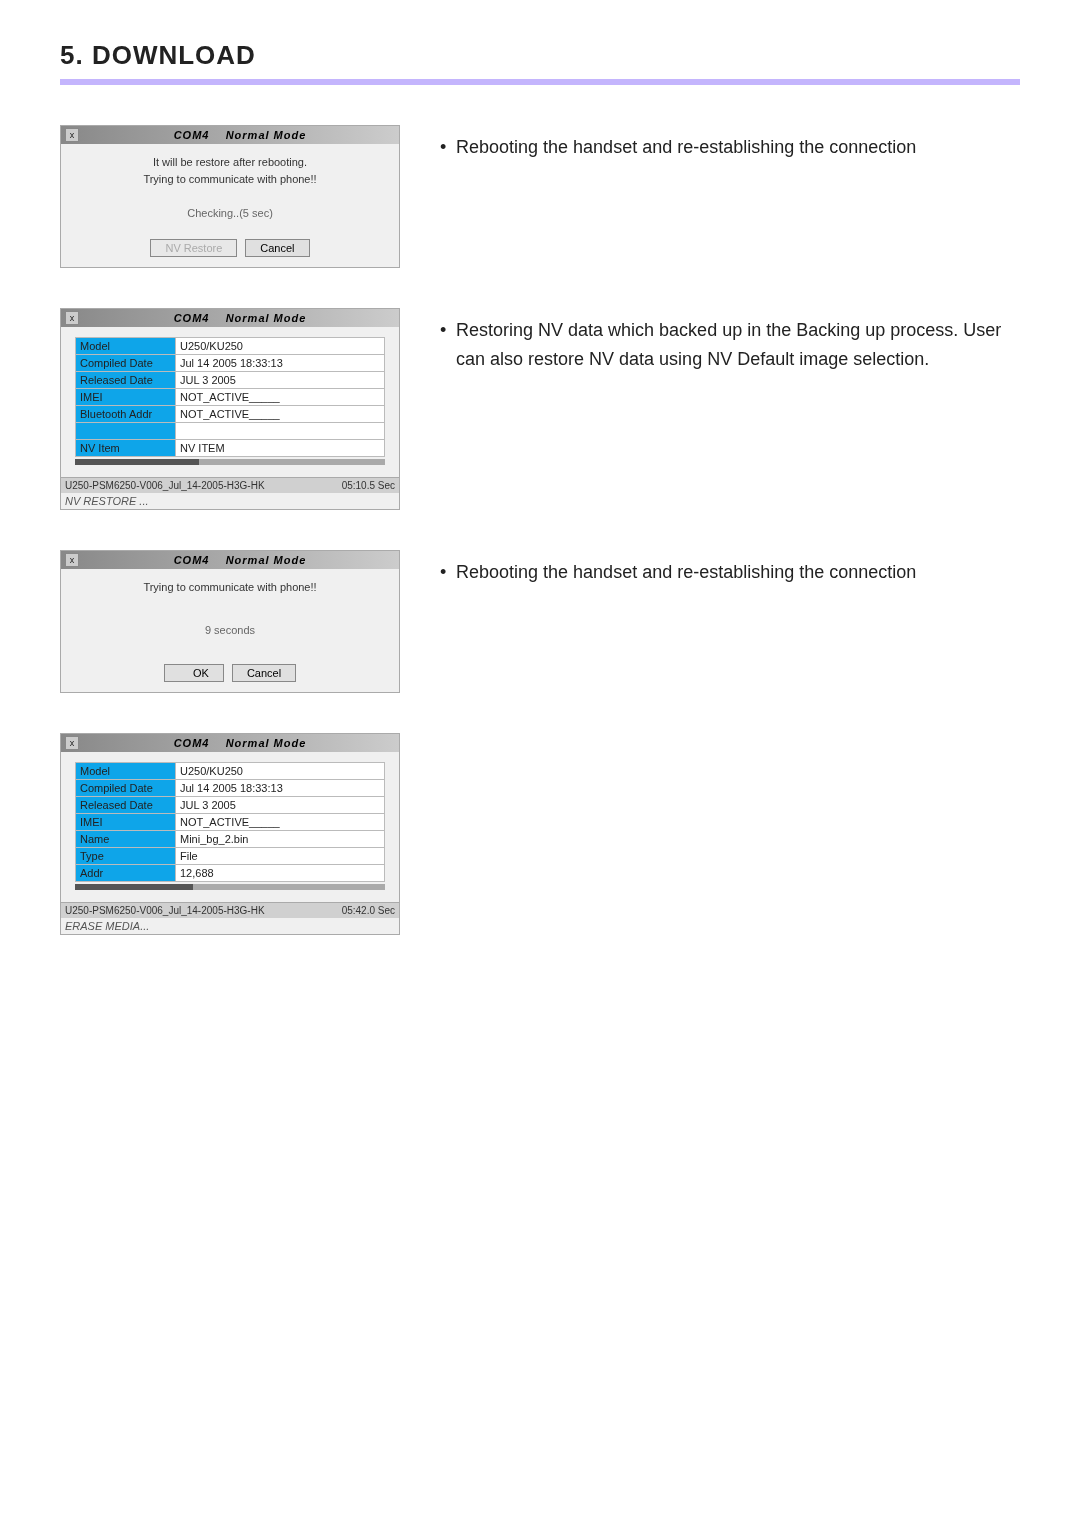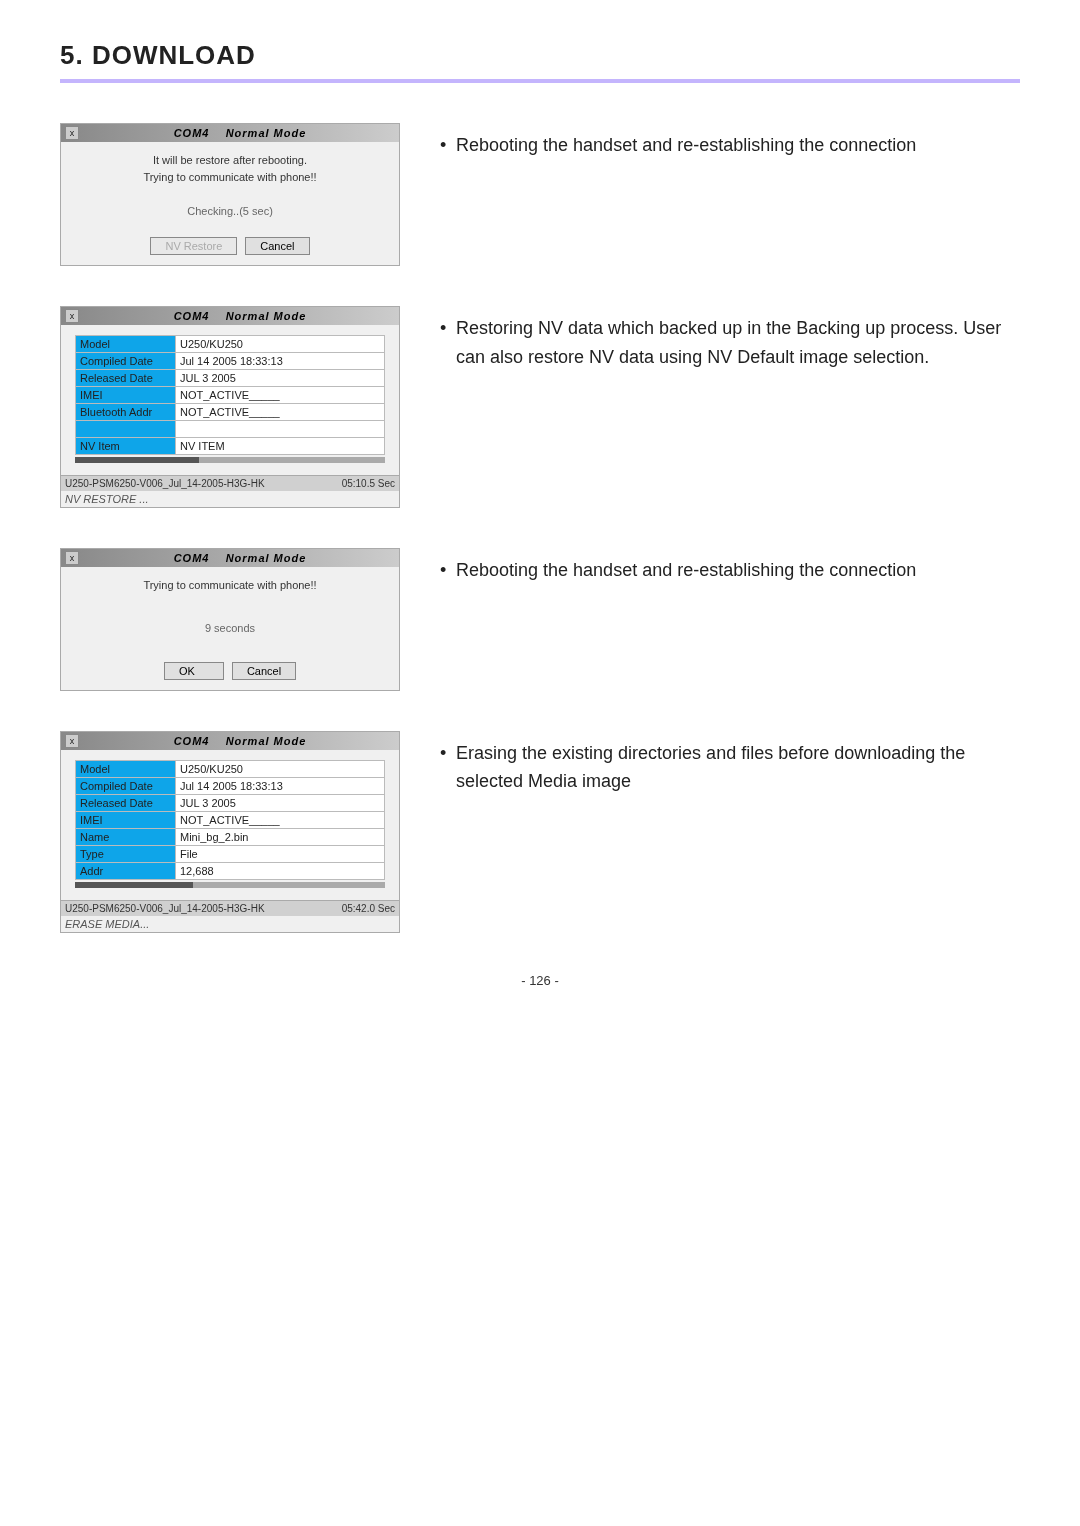--- a/index.html
+++ b/index.html
@@ -13,21 +13,21 @@
     }
 
     .page-container {
       padding: 40px 60px 60px 60px;
     }
 
     .section-title {
       font-size: 26px;
       font-weight: bold;
       letter-spacing: 1px;
-      border-bottom: 4px solid #c4b5fd;
+      border-bottom: 6px solid #c4b5fd;
       padding-bottom: 8px;
       margin-bottom: 40px;
     }
 
     .content-rows {
       display: flex;
       flex-direction: column;
       gap: 40px;
     }
 
@@ -131,21 +131,21 @@
       margin-top: 10px;
     }
 
     .dialog-btn {
       padding: 2px 14px;
       border: 1px solid #888;
       background: #e0e0e0;
       font-size: 11px;
       cursor: pointer;
       min-width: 60px;
-      text-align: left;
+      text-align: right;
     }
 
     .dialog-btn:disabled,
     .dialog-btn.disabled {
       color: #aaa;
       background: #e8e8e8;
     }
 
     
     .dialog-table {
@@ -372,23 +372,17 @@
               <div class="dialog-progress-bar" style="width:38%"></div>
             </div>
           </div>
           <div class="dialog-status-bar">
             <span>U250-PSM6250-V006_Jul_14-2005-H3G-HK</span>
             <span>05:42.0 Sec</span>
           </div>
           <div class="dialog-action-label">ERASE MEDIA...</div>
         </div>
       </div>
-      <div class="description-wrapper">
-        <ul>
-          <li>Erasing the existing directories and files before downloading the selected Media image</li>
-        </ul>
-      </div>
     </div>
 
   </div>
 
-  <div class="page-number">- 126 -</div>
 </div>
 
 </body></html>

